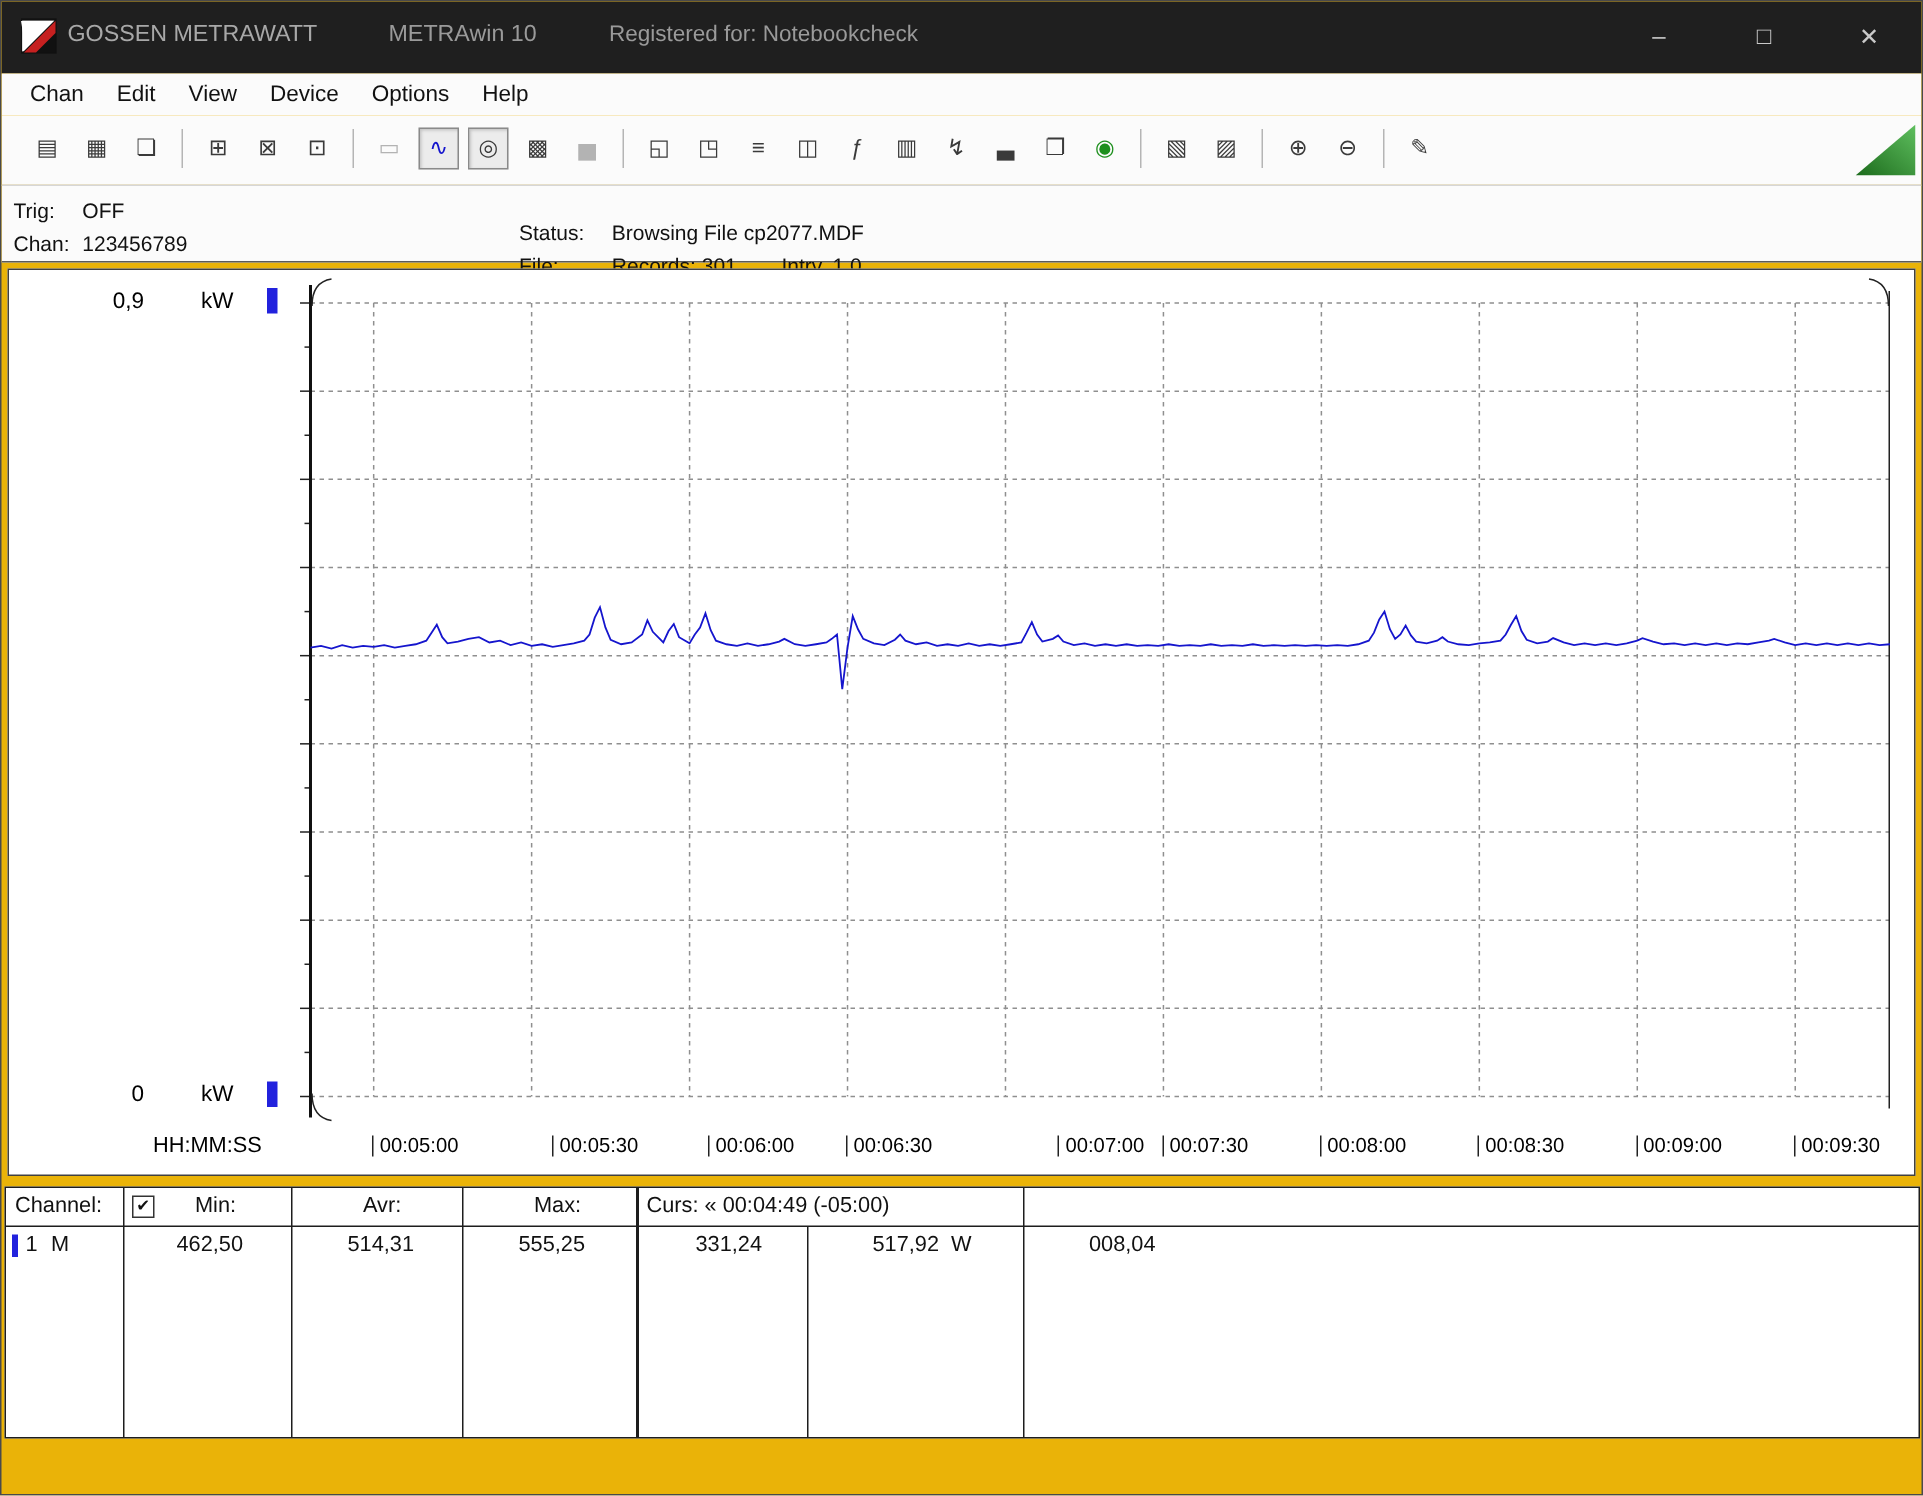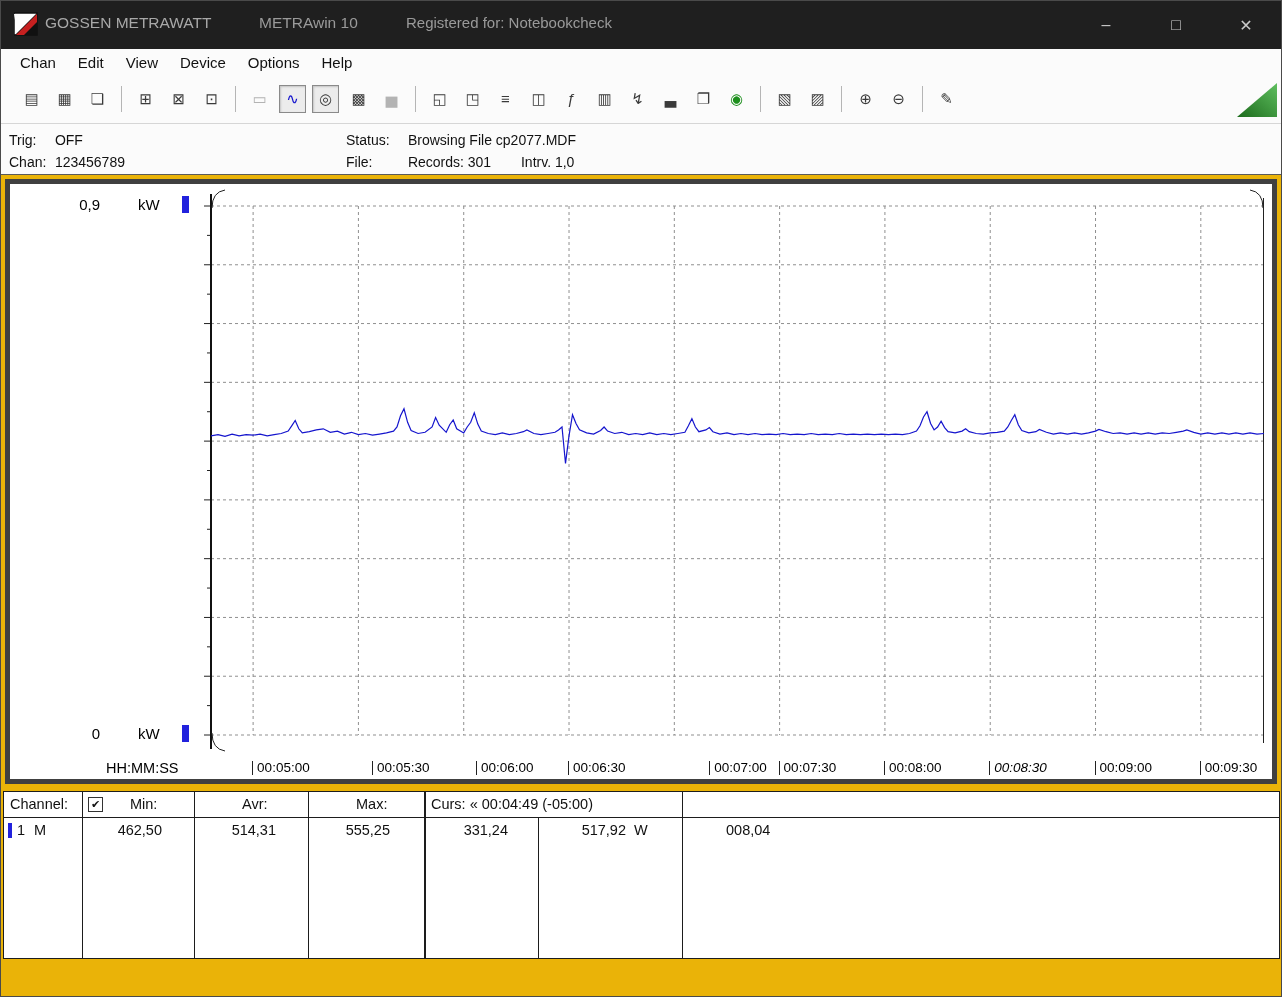--- a/index.html
+++ b/index.html
@@ -27,25 +27,25 @@
   .tb-btn.disabled{color:#b3b3b3;}
   .tb-sep{width:1px;height:26px;background:#b5b5b5;margin:0 7px;display:inline-block;}
   .tb-corner{position:absolute;right:4px;top:6px;}
   
   .statuspanel{position:absolute;top:122px;left:0;right:0;height:50px;background:#fbfbfb;
                border-top:1px solid #d6d6d6;border-bottom:1px solid #5a5a5a;font-size:14px;color:#111;}
   .sp-col-left{position:absolute;left:8px;top:5px;}
   .sp-col-mid{position:absolute;left:345px;top:5px;}
   .sp-line{height:22px;line-height:22px;white-space:nowrap;}
   .sp-lbl-sm{display:inline-block;width:42px;}
-  .sp-lbl-md{display:inline-block;width:58px;}
+  .sp-lbl-md{display:inline-block;width:58px;margin-top:15px;}
   .sp-gap{display:inline-block;width:22px;}
   
   .chartpanel{position:absolute;top:178px;left:4px;width:1272px;height:605px;background:#fff;
-              border:5px solid #404040;box-sizing:border-box;}
+              border:1px solid #404040;box-sizing:border-box;}
   .ylab-num-top{position:absolute;left:40px;top:12px;width:50px;text-align:right;font-size:15px;}
   .ylab-unit-top{position:absolute;left:128px;top:12px;font-size:15px;}
   .ylab-num-bot{position:absolute;left:40px;top:541px;width:50px;text-align:right;font-size:15px;}
   .ylab-unit-bot{position:absolute;left:128px;top:541px;font-size:15px;}
   .ymark{position:absolute;width:7px;height:17px;background:#2222dd;}
   .ymark.top{left:172px;top:12px;}
   .ymark.bot{left:172px;top:541px;}
   #plot-wrap{position:absolute;left:201px;top:22px;width:1053px;height:529px;}
   #plot{overflow:visible;display:block;}
   #plot .grid{stroke:#8f8f8f;stroke-width:1;stroke-dasharray:3 3;}
@@ -262,21 +262,21 @@
           <span class="ticktext">00:07:00</span>
         </div>
         <div class="x-tick" style="left: 768.62px;">
           <span class="tickbar"></span>
           <span class="ticktext">00:07:30</span>
         </div>
         <div class="x-tick" style="left: 873.92px;">
           <span class="tickbar"></span>
           <span class="ticktext">00:08:00</span>
         </div>
-        <div class="x-tick" style="left: 979.22px; font-style: italic;">
+        <div class="x-tick" style="left: 979.22px;">
           <span class="tickbar"></span>
           <span class="ticktext">00:08:30</span>
         </div>
         <div class="x-tick" style="left: 1084.52px;">
           <span class="tickbar"></span>
           <span class="ticktext">00:09:00</span>
         </div>
         <div class="x-tick" style="left: 1189.82px;">
           <span class="tickbar"></span>
           <span class="ticktext">00:09:30</span>

